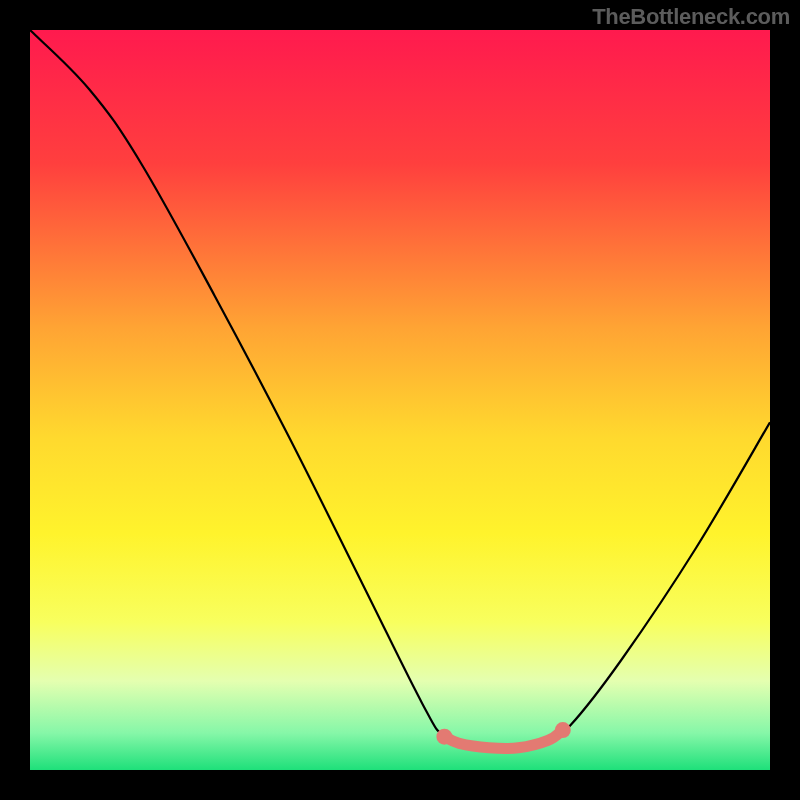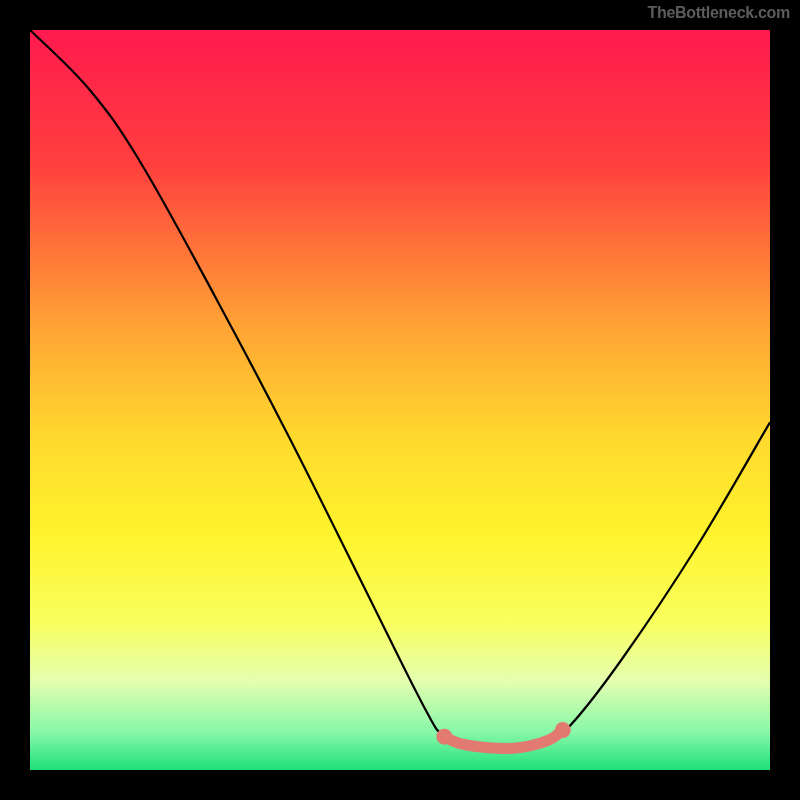--- a/index.html
+++ b/index.html
@@ -9,21 +9,21 @@
     height: 800px;
     background: #000;
     position: relative;
     font-family: Arial, Helvetica, sans-serif;
   }
   .attribution {
     position: absolute;
     top: 4px;
     right: 10px;
     color: #5c5c5c;
-    font-size: 16px;
+    font-size: 22px;
     font-weight: bold;
     letter-spacing: -0.3px;
   }
   .plot {
     position: absolute;
     left: 30px;
     top: 30px;
     width: 740px;
     height: 740px;
   }

